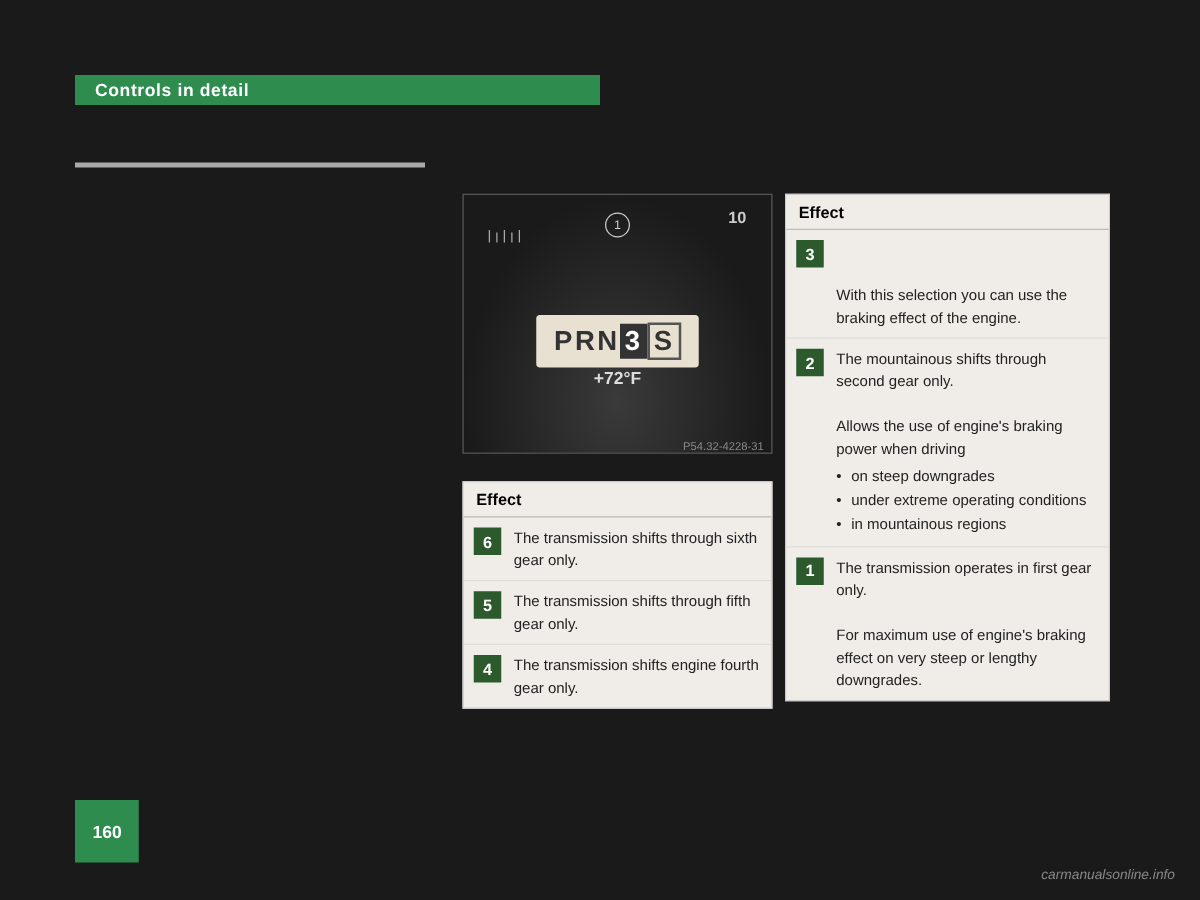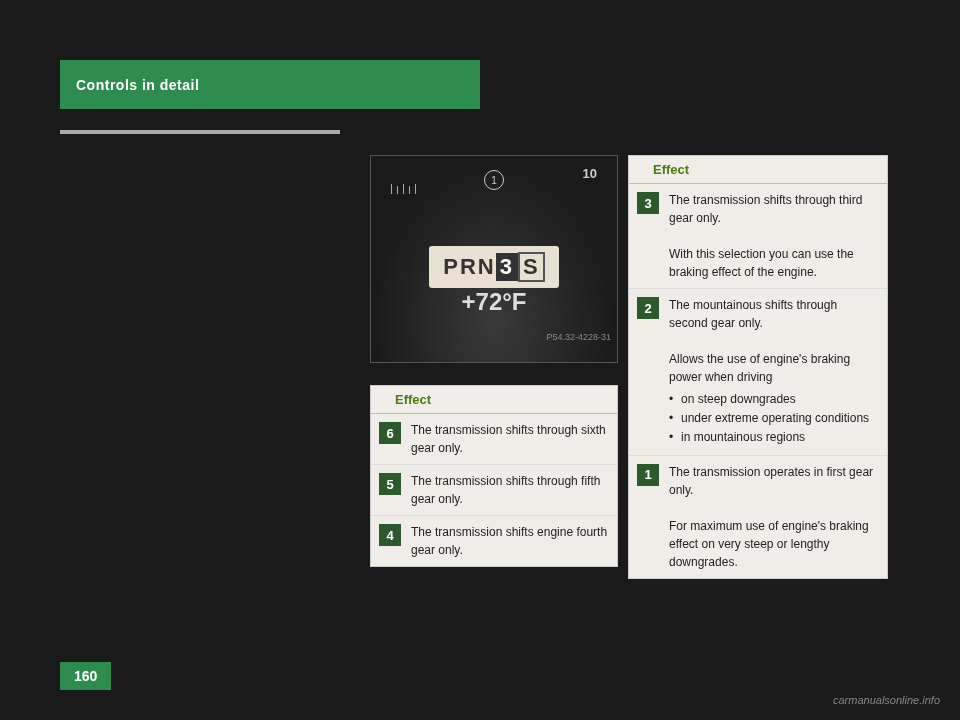--- a/index.html
+++ b/index.html
@@ -12,21 +12,21 @@
       overflow: hidden;
       position: relative;
     }
 
     
     .header-bar {
       position: absolute;
       top: 60px;
       left: 60px;
       width: 420px;
-      height: 49px;
+      height: 24px;
       background: #2d8c4e;
       display: flex;
       align-items: center;
       padding-left: 16px;
     }
     .header-title {
       color: white;
       font-weight: bold;
       font-size: 14px;
       letter-spacing: 0.5px;
@@ -104,28 +104,28 @@
     }
     .prn-s {
       display: inline-block;
       border: 2px solid #555;
       padding: 0px 3px;
       font-size: 22px;
       font-weight: bold;
       color: #333;
     }
     .temp-display {
-      font-size: 24px;
+      font-size: 14px;
       font-weight: bold;
       color: #ddd;
       margin-top: 0;
     }
     .img-caption {
       position: absolute;
-      bottom: 20px;
+      bottom: 0;
       right: 6px;
       color: #888;
       font-size: 9px;
       text-align: right;
     }
 
     
     .table-left {
       position: absolute;
       top: 385px;
@@ -140,24 +140,24 @@
       position: absolute;
       top: 155px;
       left: 628px;
       width: 260px;
       background: #f0ede8;
       border: 1px solid #ccc;
     }
 
     .table-header {
       background: #f0ede8;
-      padding: 6px 24px;
+      padding: 6px 10px;
       font-weight: bold;
       font-size: 13px;
-      color: #4d7c0f;
+      color: #000000;
       border-bottom: 1px solid #bbb;
     }
 
     .table-row {
       display: flex;
       padding: 7px 8px;
       align-items: flex-start;
       border-bottom: 1px solid #ddd;
     }
     .table-row:last-child {
@@ -206,21 +206,21 @@
 
     
     .page-number {
       position: absolute;
       bottom: 30px;
       left: 60px;
       background: #2d8c4e;
       color: white;
       font-weight: bold;
       font-size: 14px;
-      padding: 6px 14px;
+      padding: 17px 14px;
     }
 
     
     .bottom-logo {
       position: absolute;
       bottom: 14px;
       right: 20px;
       color: #888;
       font-size: 11px;
       font-style: italic;
@@ -293,21 +293,21 @@
 </div>
 
 <div class="table-right">
   <div class="table-header">Effect</div>
 
   <div class="table-row">
     <div class="gear-badge">
       <span>3</span>
     </div>
     <div class="cell-text">
-      <span>The transmission shifts through third gear only.</span><br>
+      <br>
       <br>
       <span>With this selection you can use the braking effect of the engine.</span>
     </div>
   </div>
 
   <div class="table-row">
     <div class="gear-badge">
       <span>2</span>
     </div>
     <div class="cell-text">

